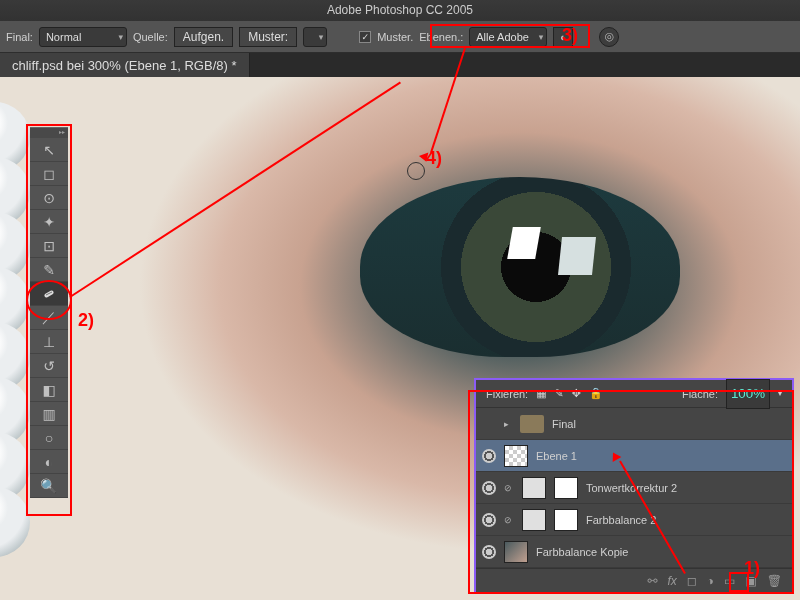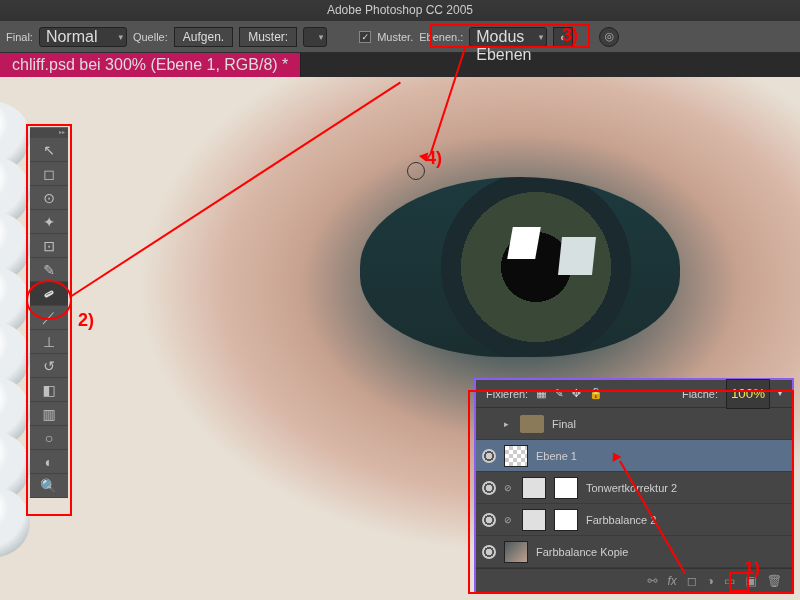--- a/index.html
+++ b/index.html
@@ -1,24 +1,24 @@
 <!DOCTYPE html>
 <html><head>
 <meta charset="utf-8">
 <style>
 *{margin:0;padding:0;box-sizing:border-box;font-family:Arial,Helvetica,sans-serif;user-select:none}
 body{width:800px;height:600px;background:#c8a290;overflow:hidden;position:relative}
 .titlebar{height:21px;background:linear-gradient(#393939,#323232);text-align:center;line-height:21px;color:#ccc;font-size:12px}
 .optbar{height:32px;background:#535353;border-bottom:1px solid #2d2d2d;display:flex;align-items:center;padding:0 6px;color:#d0d0d0;font-size:11px;gap:6px}
-.dd{background:#3a3a3a;border:1px solid #222;border-radius:3px;height:20px;line-height:18px;padding:0 14px 0 6px;color:#ddd;position:relative;font-size:16px}
+.dd{background:#3a3a3a;border:1px solid #222;border-radius:3px;height:20px;line-height:18px;padding:0 14px 0 6px;color:#ddd;position:relative;font-size:11px}
 .dd:after{content:"▾";position:absolute;right:3px;top:0;font-size:9px;color:#aaa}
 .btn{background:#464646;border:1px solid #222;height:20px;line-height:18px;padding:0 8px;color:#ddd;font-size:12px}
 .chk{width:12px;height:12px;border:1px solid #888;background:#3a3a3a;display:inline-flex;align-items:center;justify-content:center;font-size:9px;color:#ddd}
 .tab{height:24px;background:#2a2a2a;display:flex;align-items:center}
-.tab .t{background:#be185d;height:24px;padding:0 12px;display:flex;align-items:center;font-size:16px;color:#ddd;border-right:1px solid #222}
+.tab .t{background:#404040;height:24px;padding:0 12px;display:flex;align-items:center;font-size:13px;color:#ddd;border-right:1px solid #222}
 .canvas{position:absolute;left:0;top:77px;right:0;bottom:0;background:radial-gradient(ellipse 400px 280px at 65% 40%,#1d3a3e 0%,#2b4a50 15%,#c8a290 55%,#d9b8a8 75%,#e8e0d5 95%)}
 .eye{position:absolute;left:360px;top:100px;width:320px;height:180px;background:radial-gradient(circle at 55% 50%,#0a0a0a 0 35px,#3a4838 35px 75px,#1a2a2e 75px 95px,transparent 95px),linear-gradient(#1d3a3e,#1a2e30);border-radius:50% 50% 45% 45%}
 .eye .hl1{position:absolute;left:150px;top:50px;width:28px;height:32px;background:#fff;transform:skew(-10deg)}
 .eye .hl2{position:absolute;left:200px;top:60px;width:34px;height:38px;background:#d6e0e0;transform:skew(-6deg)}
 .pearls{position:absolute;left:-40px;top:40px;width:110px;height:560px}
 .pearls .p{width:70px;height:70px;border-radius:50%;background:radial-gradient(circle at 35% 30%,#fff 0 20%,#ebeef0 35% 60%,#b8c2c5 80%);margin-top:-15px}
 .toolbox{position:absolute;left:30px;top:127px;width:38px;background:#535353;border-top:1px solid #666}
 .toolbox .tl{height:24px;display:flex;align-items:center;justify-content:center;color:#c0c0c0;font-size:14px;border-bottom:1px solid #444}
 .toolbox .tl.act{background:#3a3a3a;color:#fff}
 .toolbox .hdr{height:10px;background:#494949;display:flex;justify-content:flex-end;padding-right:3px}
@@ -36,42 +36,42 @@
 .layers .grp{width:24px;height:18px;background:#8a7a5a;border-radius:2px}
 .layers .tri{width:8px;color:#bbb;font-size:9px}
 .layers .lfoot{height:24px;display:flex;align-items:center;justify-content:flex-end;gap:10px;padding:0 10px;border-top:1px solid #333;color:#999;font-size:12px}
 .redbox{position:absolute;border:2px solid #ff0000;pointer-events:none}
 .redcircle{position:absolute;border:2px solid #ff0000;border-radius:50%;pointer-events:none}
 .redlabel{position:absolute;color:#ff0000;font-size:18px;font-weight:bold;pointer-events:none}
 .redline{position:absolute;width:2px;background:#ff0000;transform-origin:top left;pointer-events:none}
 .arrowhead{position:absolute;width:0;height:0;border-style:solid;pointer-events:none}
 .cursor{position:absolute;width:18px;height:18px;border:1px solid #333;border-radius:50%;pointer-events:none}
 .icobtn{width:20px;height:20px;border:1px solid #222;background:#3d3d3d;display:flex;align-items:center;justify-content:center;color:#bbb;font-size:11px}
-.ival{width:44px;height:30px;background:#3a3a3a;border:1px solid #222;color:#fde047;text-align:right;padding-right:4px}
+.ival{width:44px;height:30px;background:#3a3a3a;border:1px solid #222;color:#5eead4;text-align:right;padding-right:4px}
 svg{pointer-events:none}
 </style>
 </head>
 <body>
 
 <div class="titlebar">
   <span>Adobe Photoshop CC 2005</span>
 </div>
 
 <div class="optbar">
   <span>Final:</span>
   <div class="dd" style="width:88px">Normal</div>
   <span>Quelle:</span>
   <div class="btn">Aufgen.</div>
   <div class="btn">Muster:</div>
   <div class="dd" style="width:24px"></div>
   <div style="width:20px"></div>
   <span class="chk">✓</span>
   <span>Muster.</span>
   <span>Ebenen.:</span>
-  <div class="dd" style="width:78px">Modus Ebenen</div>
+  <div class="dd" style="width:78px">Alle Adobe</div>
   <div class="icobtn">◐</div>
   <div style="width:14px"></div>
   <div class="icobtn" style="border-radius:50%">◎</div>
 </div>
 
 <div class="tab">
   <div class="t">
       <span>chliff.psd bei 300% (Ebene 1, RGB/8) *</span>
     </div>
 </div>

